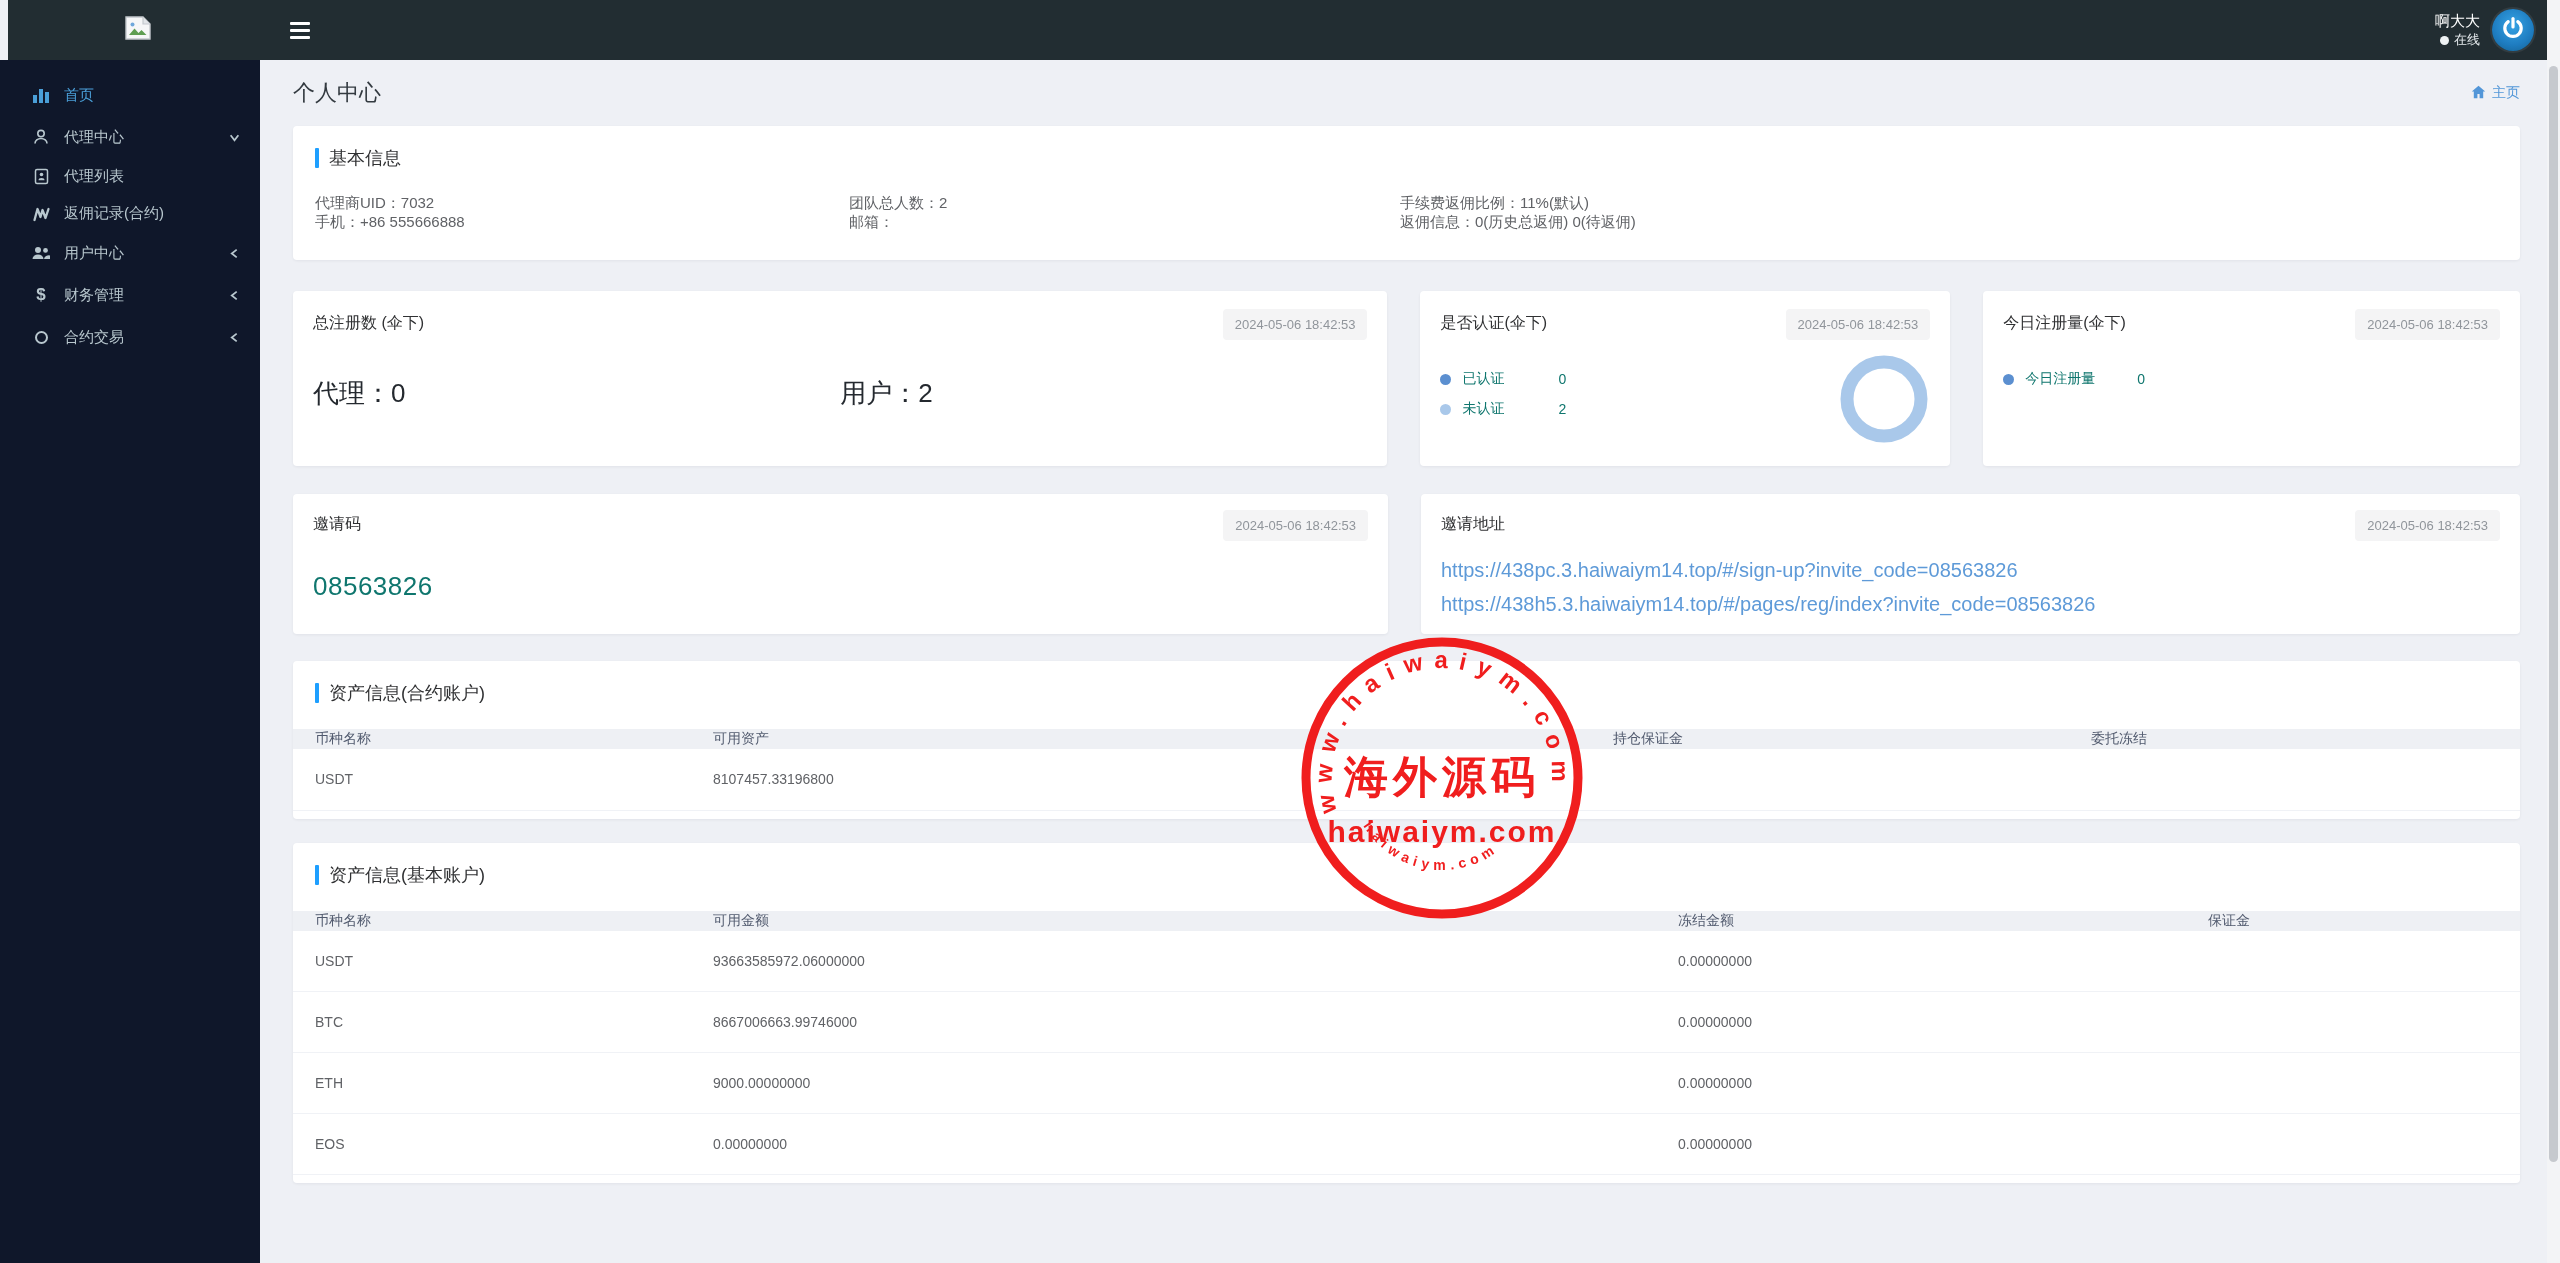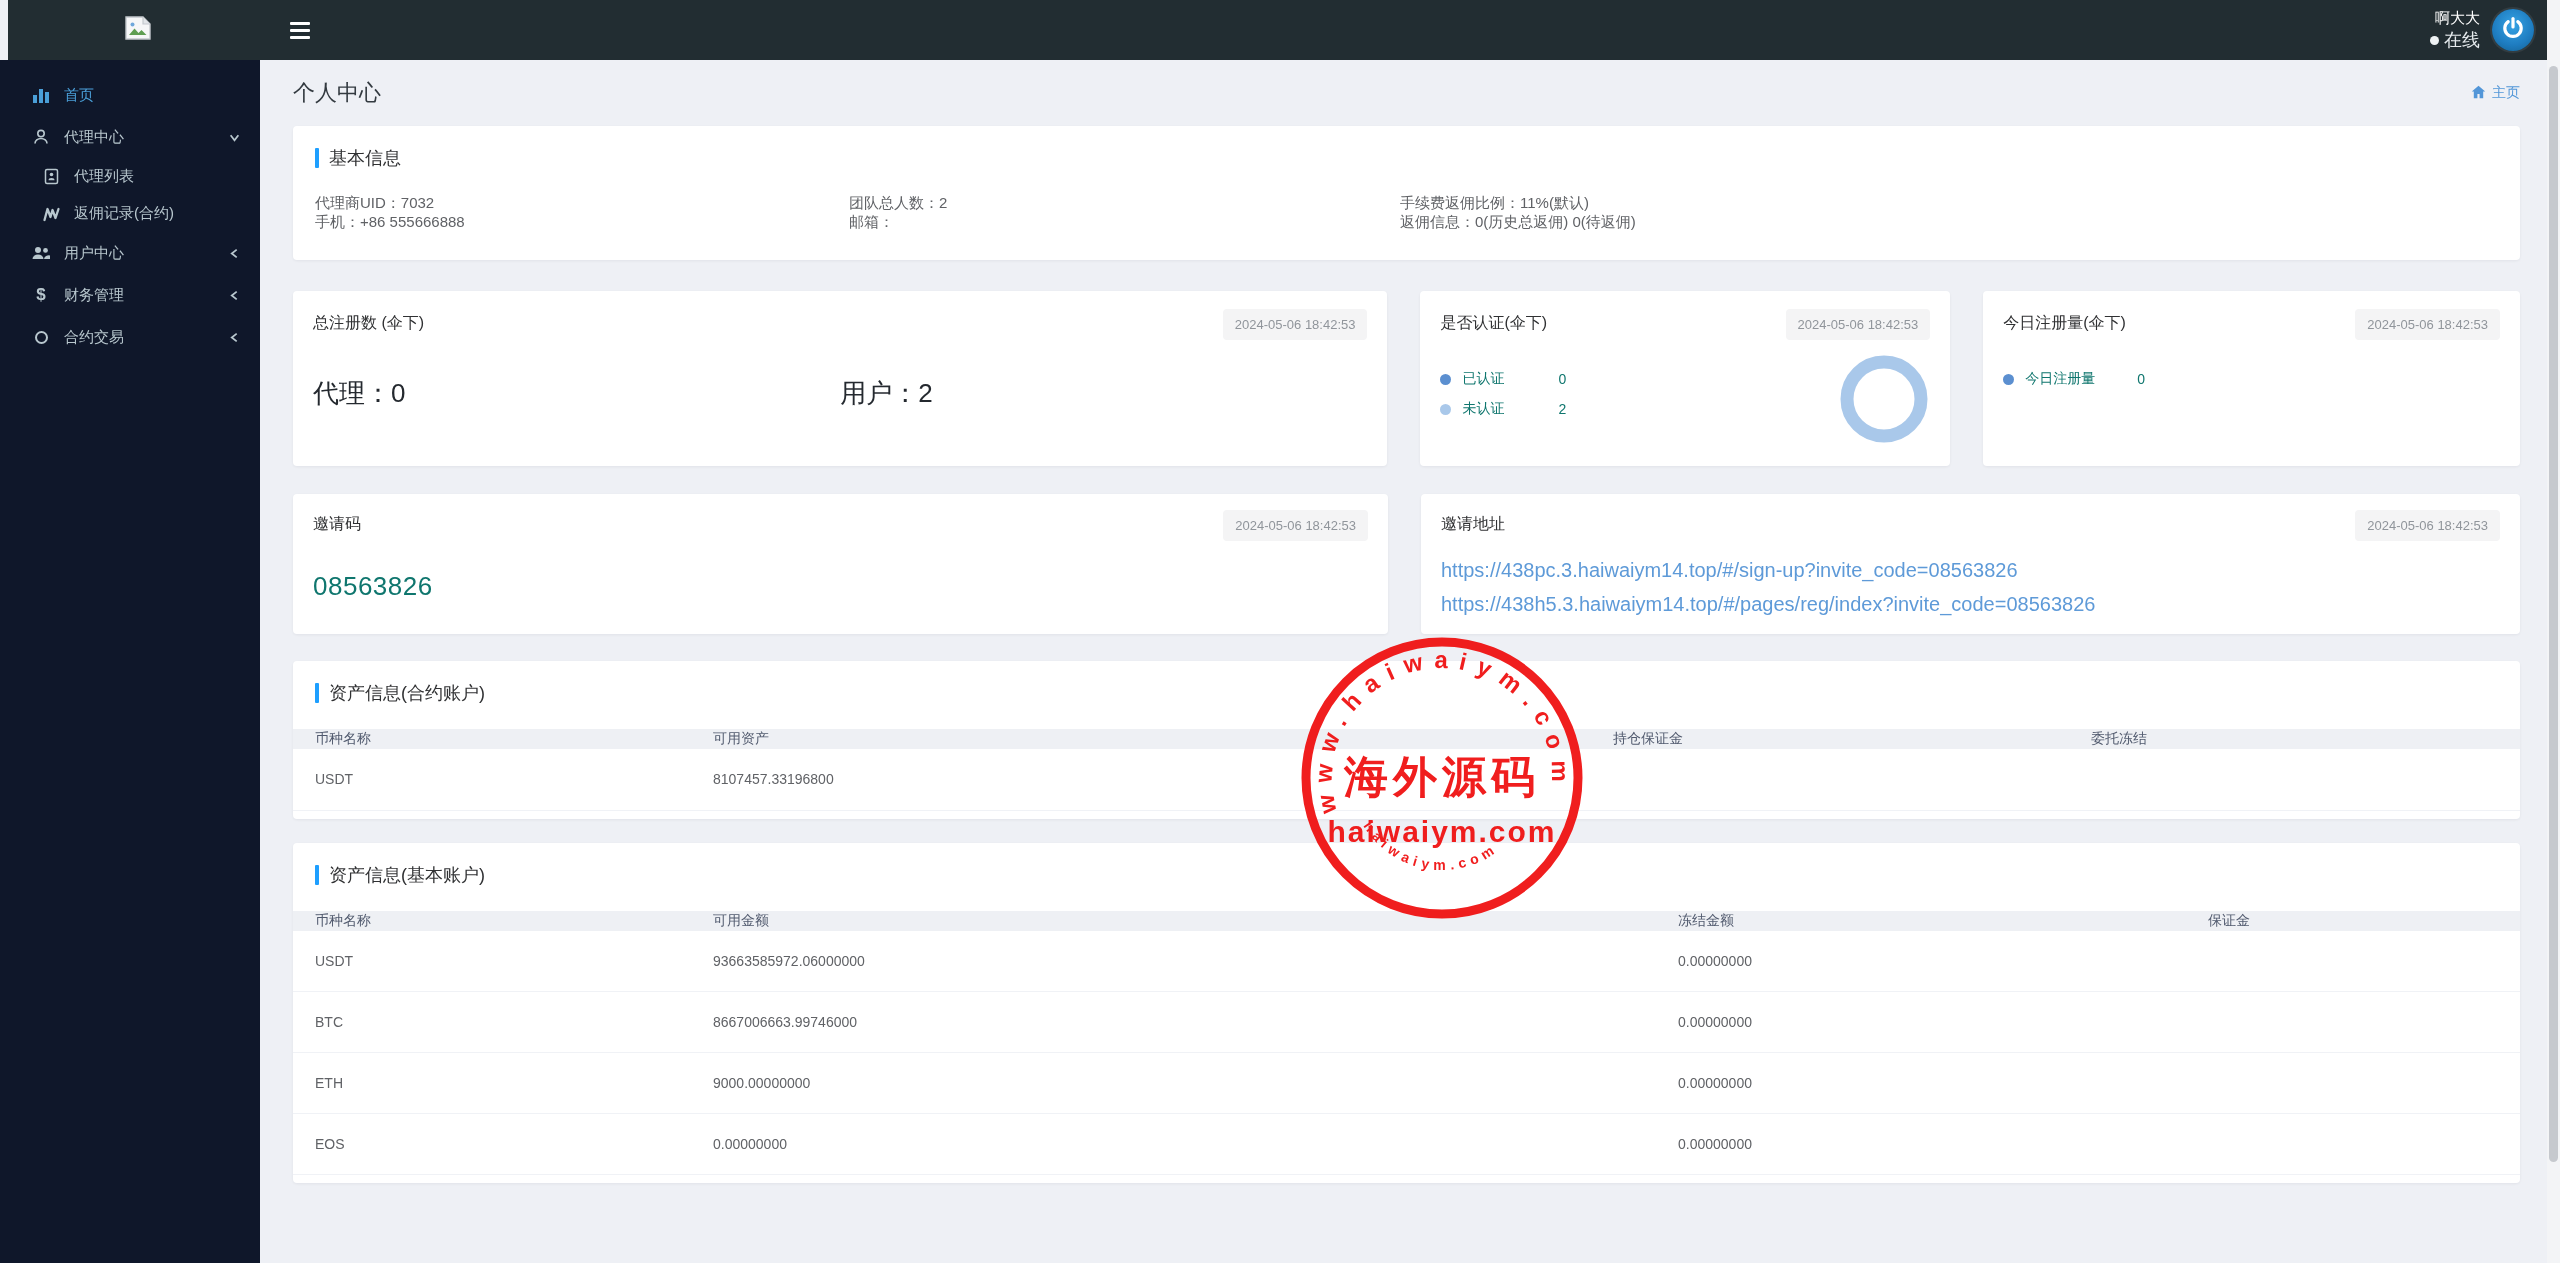--- a/index.html
+++ b/index.html
@@ -8,29 +8,29 @@
   .app { position:relative; width:2560px; height:1263px; overflow:hidden; background:#eef0f5; }
 
   
   .topbar { position:absolute; top:0; left:8px; right:0; height:60px; background:#222d32; display:flex; align-items:center; z-index:6; }
   .logo-area { width:260px; height:60px; display:flex; align-items:center; justify-content:center; }
   .hamburger { width:64px; height:60px; display:flex; flex-direction:column; align-items:center; justify-content:center; gap:4px; cursor:pointer; }
   .hamburger i { display:block; width:20px; height:3px; background:#ffffff; border-radius:1px; }
   .user-area { margin-left:auto; display:flex; align-items:center; gap:12px; padding-right:26px; }
   .user-text { text-align:right; color:#ffffff; line-height:1.35; }
   .user-name { font-size:15px; }
-  .user-status { font-size:18px; color:#e6ebee; display:flex; align-items:center; justify-content:flex-end; gap:5px; }
+  .user-status { font-size:13px; color:#e6ebee; display:flex; align-items:center; justify-content:flex-end; gap:5px; }
   .status-dot { width:9px; height:9px; border-radius:50%; background:#eef2f4; display:inline-block; }
   .avatar { width:42px; height:42px; border-radius:50%; background:radial-gradient(circle at 50% 38%, #36a3e5 0%, #1e7cc0 60%, #14608f 100%); display:flex; align-items:center; justify-content:center; box-shadow:0 0 0 2px rgba(255,255,255,.08); cursor:pointer; }
 
   
   .sidebar { position:absolute; top:60px; left:0; bottom:0; width:260px; background:#0f172a; z-index:5; }
   .menu { padding-top:14px; list-style:none; }
   .menu-item { height:42px; display:flex; align-items:center; padding:0 20px 0 28px; color:#b8c7ce; font-size:15px; cursor:pointer; }
-  .menu-item.sub { height:37px; padding-left:38px; }
+  .menu-item.sub { height:37px; padding-left:28px; }
   .menu-item.active { color:#4a9fd8; }
   .mi-icon { width:26px; margin-right:10px; display:flex; align-items:center; justify-content:center; flex:none; }
   .chev { margin-left:auto; display:flex; }
   .dollar-glyph { font-size:17px; font-weight:bold; color:#b8c7ce; }
   .circle-glyph { width:13px; height:13px; border:2px solid #b8c7ce; border-radius:50%; display:inline-block; }
 
   
   .main { position:absolute; left:260px; top:60px; width:2300px; height:1203px; padding:0 40px 0 33px; }
   .content-header { height:66px; display:flex; align-items:center; justify-content:space-between; }
   .page-title { font-size:22px; color:#333a40; font-weight:400; }

